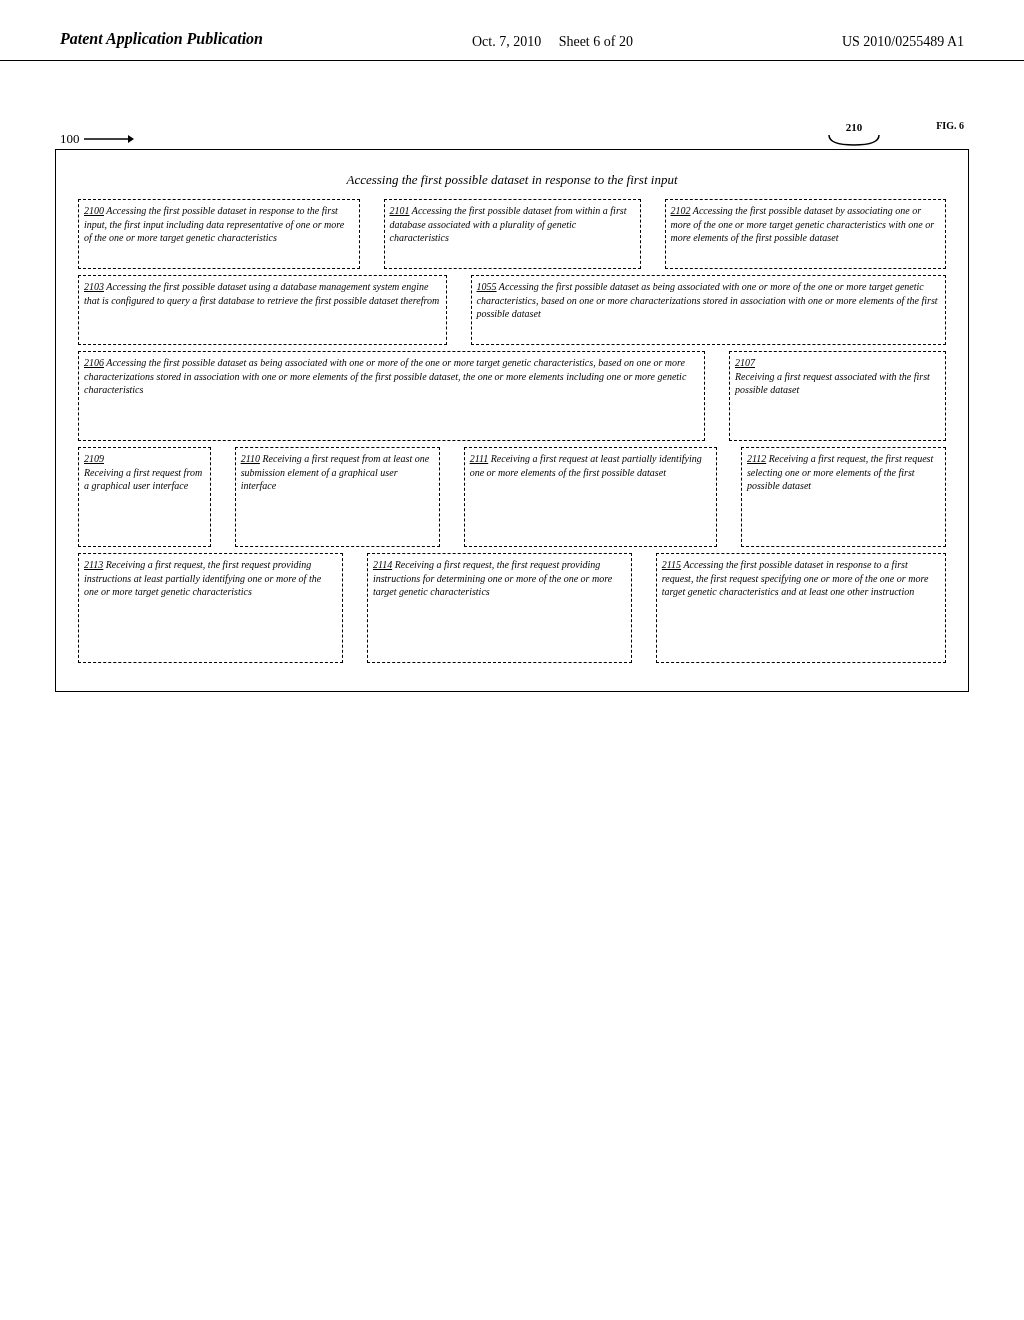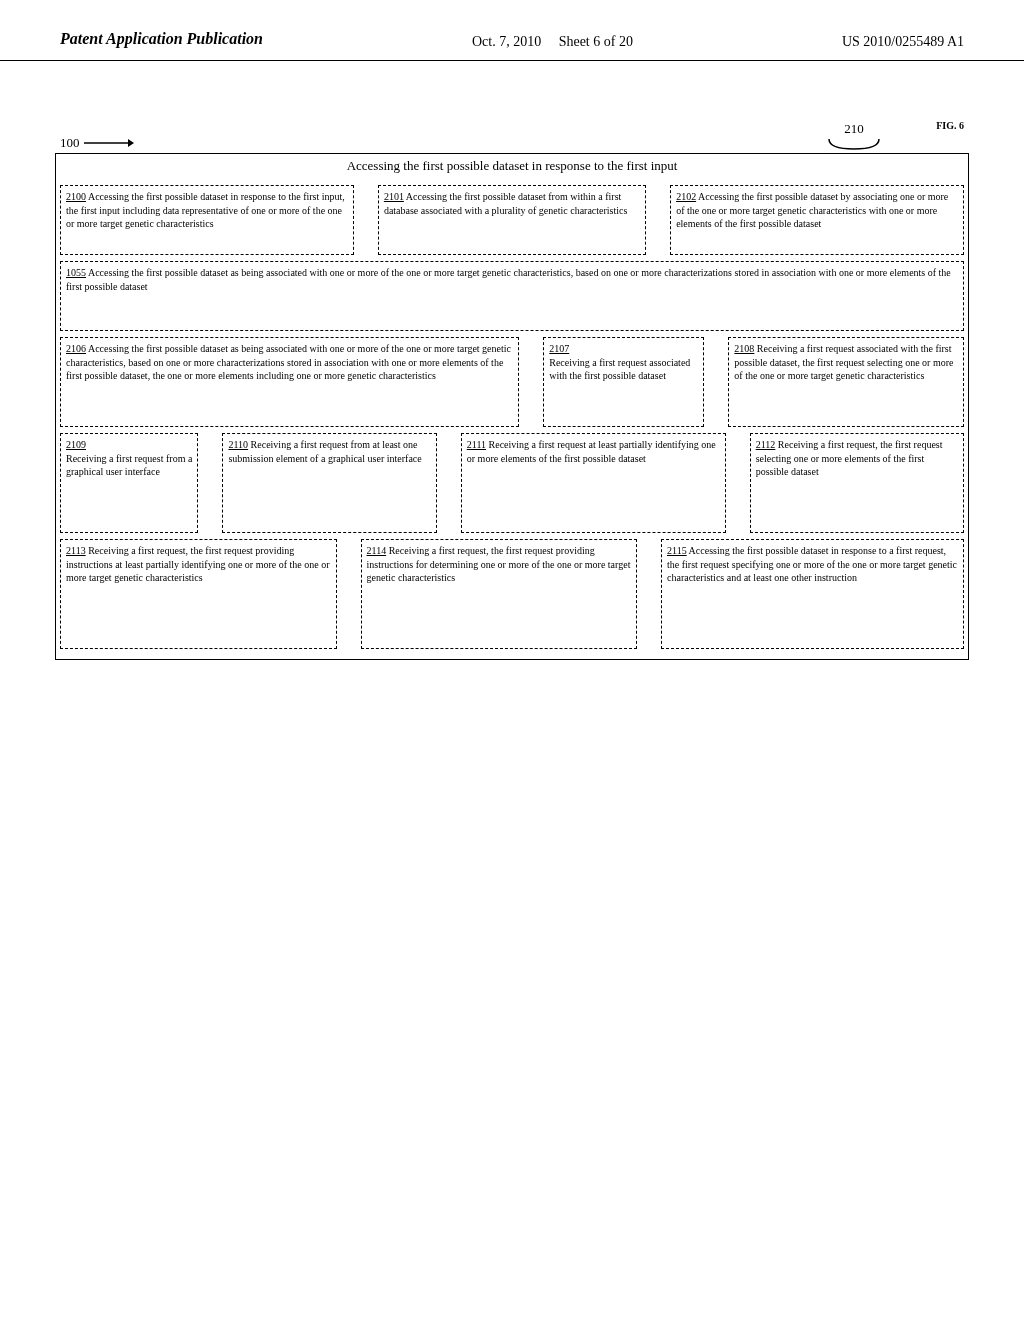--- a/index.html
+++ b/index.html
@@ -49,22 +49,23 @@
 
     
     .diagram-area {
       padding: 0 55px;
       margin-top: 60px;
     }
 
     
     .outer-box {
       border: 1px solid #000;
-      padding: 4px;
+      padding: 22px;
       position: relative;
+      font-style: italic;
     }
 
     
     .top-title {
       text-align: center;
       font-size: 13px;
       margin-bottom: 10px;
       border-bottom: 1px solid transparent;
     }
 
@@ -132,21 +133,21 @@
 
   <div style="display:flex; justify-content:space-between; align-items:flex-end; margin-bottom:2px; padding: 0 5px;">
     <div style="display:flex; align-items:center; gap:4px;">
       <span style="font-size:13px;">100</span>
       <svg width="50" height="16">
         <line x1="0" y1="8" x2="44" y2="8" stroke="#000" stroke-width="1.5"></line>
         <polygon points="44,4 50,8 44,12" fill="#000"></polygon>
       </svg>
     </div>
     <div style="display:flex; flex-direction:column; align-items:center; margin-right:80px;">
-      <span style="font-size:13px;">210</span>
+      <span style="font-size:11px;font-weight:bold;">210</span>
       <svg width="60" height="14">
         <path d="M5,2 Q5,12 30,12 Q55,12 55,2" stroke="#000" stroke-width="1.5" fill="none"></path>
       </svg>
     </div>
   </div>
 
   <div class="outer-box outer-relative">
 
     <div class="top-title">Accessing the first possible dataset in response to the first input</div>
 
@@ -156,35 +157,35 @@
       </div>
       <div class="dashed-box row-2101">
         <span class="box-id">2101</span> Accessing the first possible dataset from within a first database associated with a plurality of genetic characteristics
       </div>
       <div class="dashed-box row-2102">
         <span class="box-id">2102</span> Accessing the first possible dataset by associating one or more of the one or more target genetic characteristics with one or more elements of the first possible dataset
       </div>
     </div>
 
     <div class="dashed-row">
+      <div class="dashed-box row-2103">
+        <span class="box-id">2103</span> Accessing the first possible dataset using a database management system engine that is configured to query a first database to retrieve the first possible dataset therefrom
+      </div>
       <div class="dashed-box row-2105">
         <span class="box-id">1055</span> Accessing the first possible dataset as being associated with one or more of the one or more target genetic characteristics, based on one or more characterizations stored in association with one or more elements of the first possible dataset
       </div>
     </div>
 
     <div class="dashed-row">
       <div class="dashed-box row-2106" style="min-height:90px;">
         <span class="box-id">2106</span> Accessing the first possible dataset as being associated with one or more of the one or more target genetic characteristics, based on one or more characterizations stored in association with one or more elements of the first possible dataset, the one or more elements including one or more genetic characteristics
       </div>
       <div class="dashed-box row-2107">
         <span class="box-id">2107</span><br>Receiving a first request associated with the first possible dataset
       </div>
-      <div class="dashed-box row-2108">
-        <span class="box-id">2108</span> Receiving a first request associated with the first possible dataset, the first request selecting one or more of the one or more target genetic characteristics
-      </div>
     </div>
 
     <div class="dashed-row">
       <div class="dashed-box row-2109">
         <span class="box-id">2109</span><br>Receiving a first request from a graphical user interface
       </div>
       <div class="dashed-box row-2110">
         <span class="box-id">2110</span> Receiving a first request from at least one submission element of a graphical user interface
       </div>
       <div class="dashed-box row-2111">

